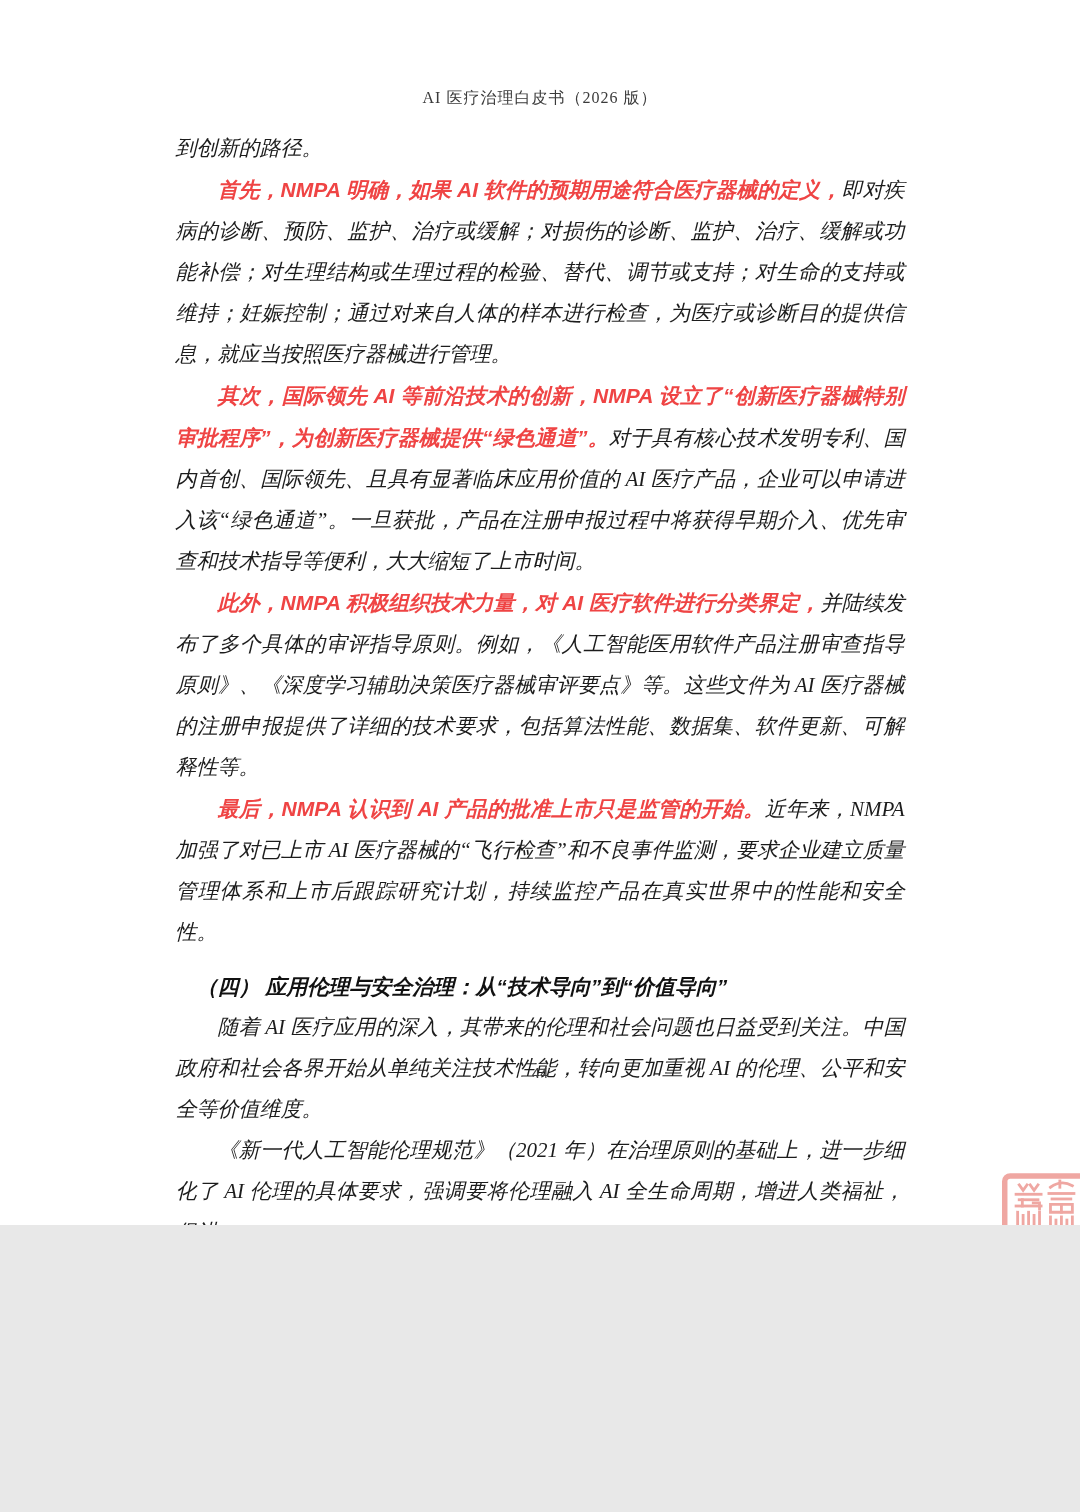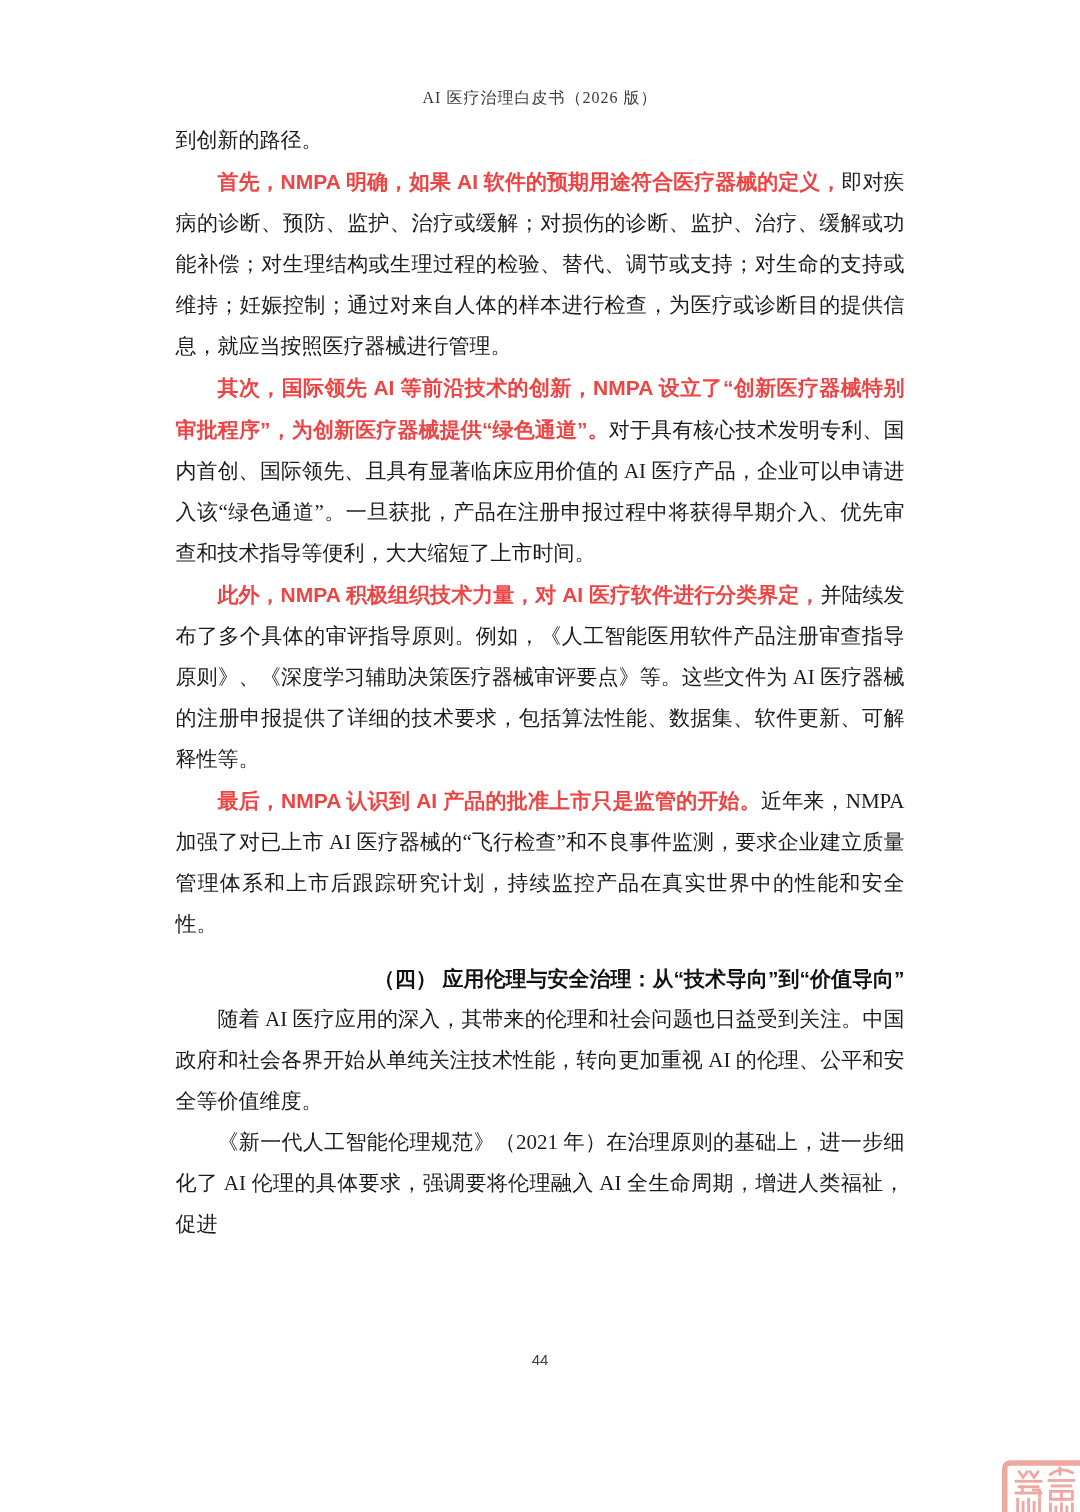--- a/index.html
+++ b/index.html
@@ -1,57 +1,58 @@
 <!DOCTYPE html>
 <html><head>
 <meta charset="utf-8">
 <style>
   * { margin: 0; padding: 0; box-sizing: border-box; }
   html, body { background: #e8e8e8; }
   .page {
     position: relative;
     width: 1080px;
-    height: 1512px;
+    height: 1225px;
     margin: 0 auto;
     background: #ffffff;
     overflow: hidden;
     font-family: "Liberation Serif", serif;
   }
   .running-head {
     padding-top: 88px;
     text-align: center;
     font-size: 16px;
     letter-spacing: 1px;
     color: #3a3a3a;
   }
   .content {
     width: 729px;
-    margin: 11px auto 0;
+    margin: 19px auto 0;
     font-size: 21px;
     line-height: 41px;
     color: #1c1c1c;
     text-align: justify;
     text-justify: inter-ideograph;
+    font-style: italic;
   }
   .para { text-indent: 2em; }
   .para.no-indent { text-indent: 0; }
   .lead {
     font-weight: bold;
     font-family: "Liberation Sans", sans-serif;
     color: #ef4444;
   }
   .section-heading {
     font-size: 21px;
     line-height: 41px;
     margin-top: 13px;
     text-indent: 1em;
     font-weight: bold;
     font-family: "Liberation Sans", sans-serif;
     color: #111111;
-    text-align: right;
+    text-align: left;
   }
   .page-number {
     position: absolute;
     bottom: 144px;
     left: 0;
     width: 100%;
     text-align: center;
     font-size: 15px;
     color: #3f3f3f;
     font-family: "Liberation Sans", sans-serif;

